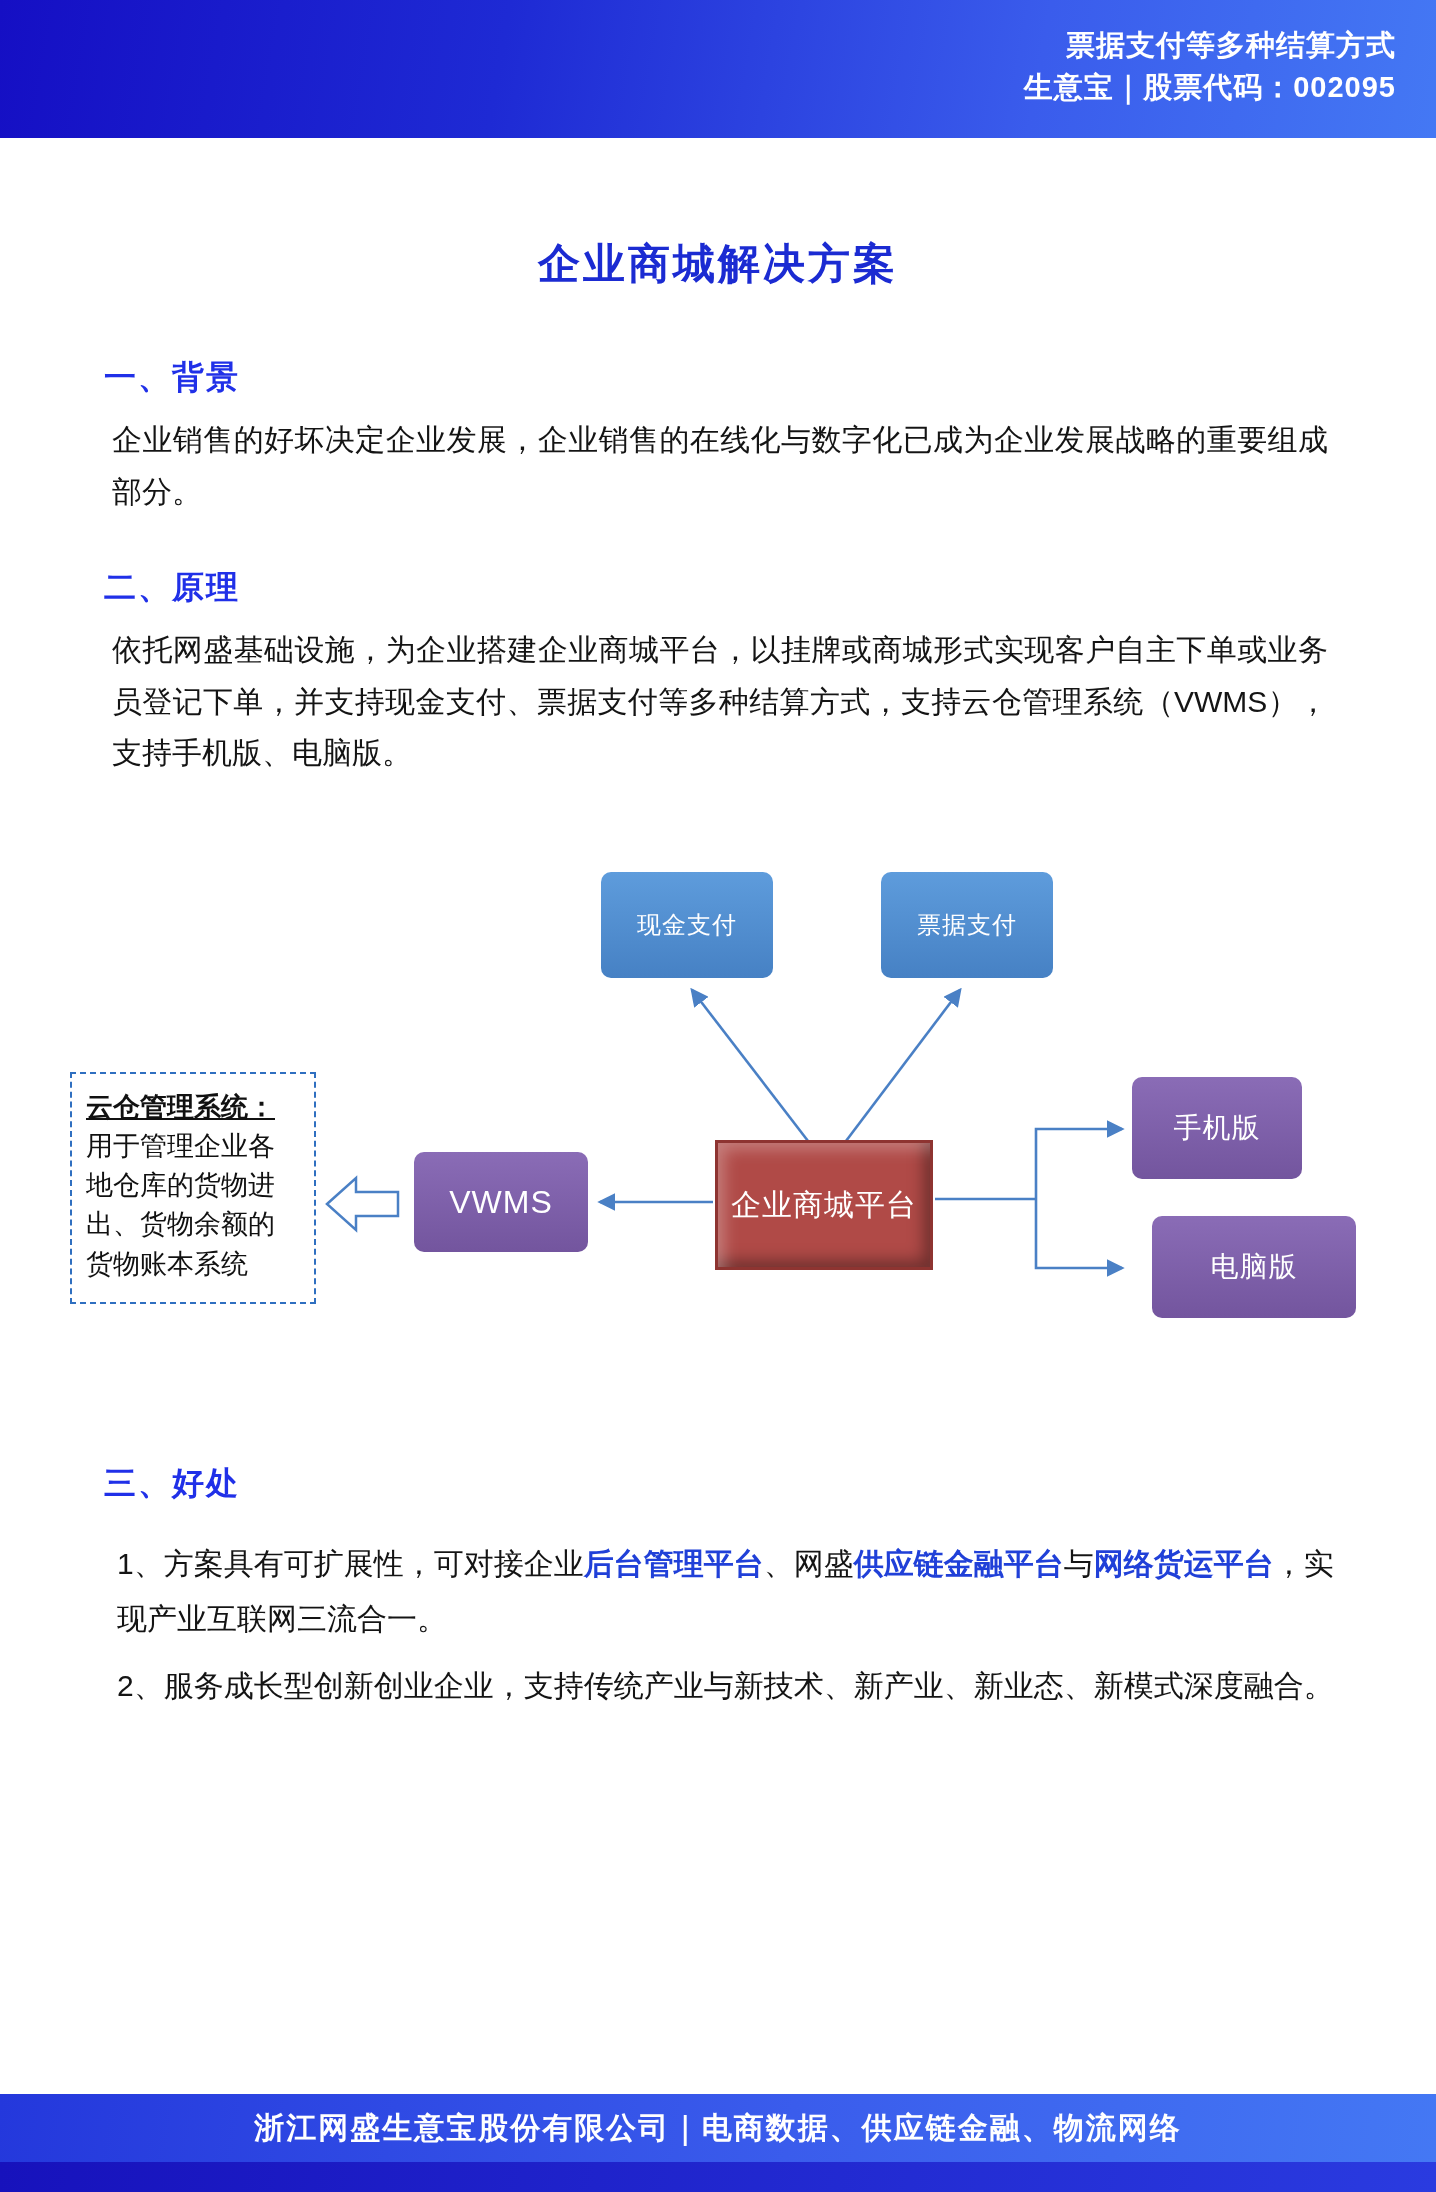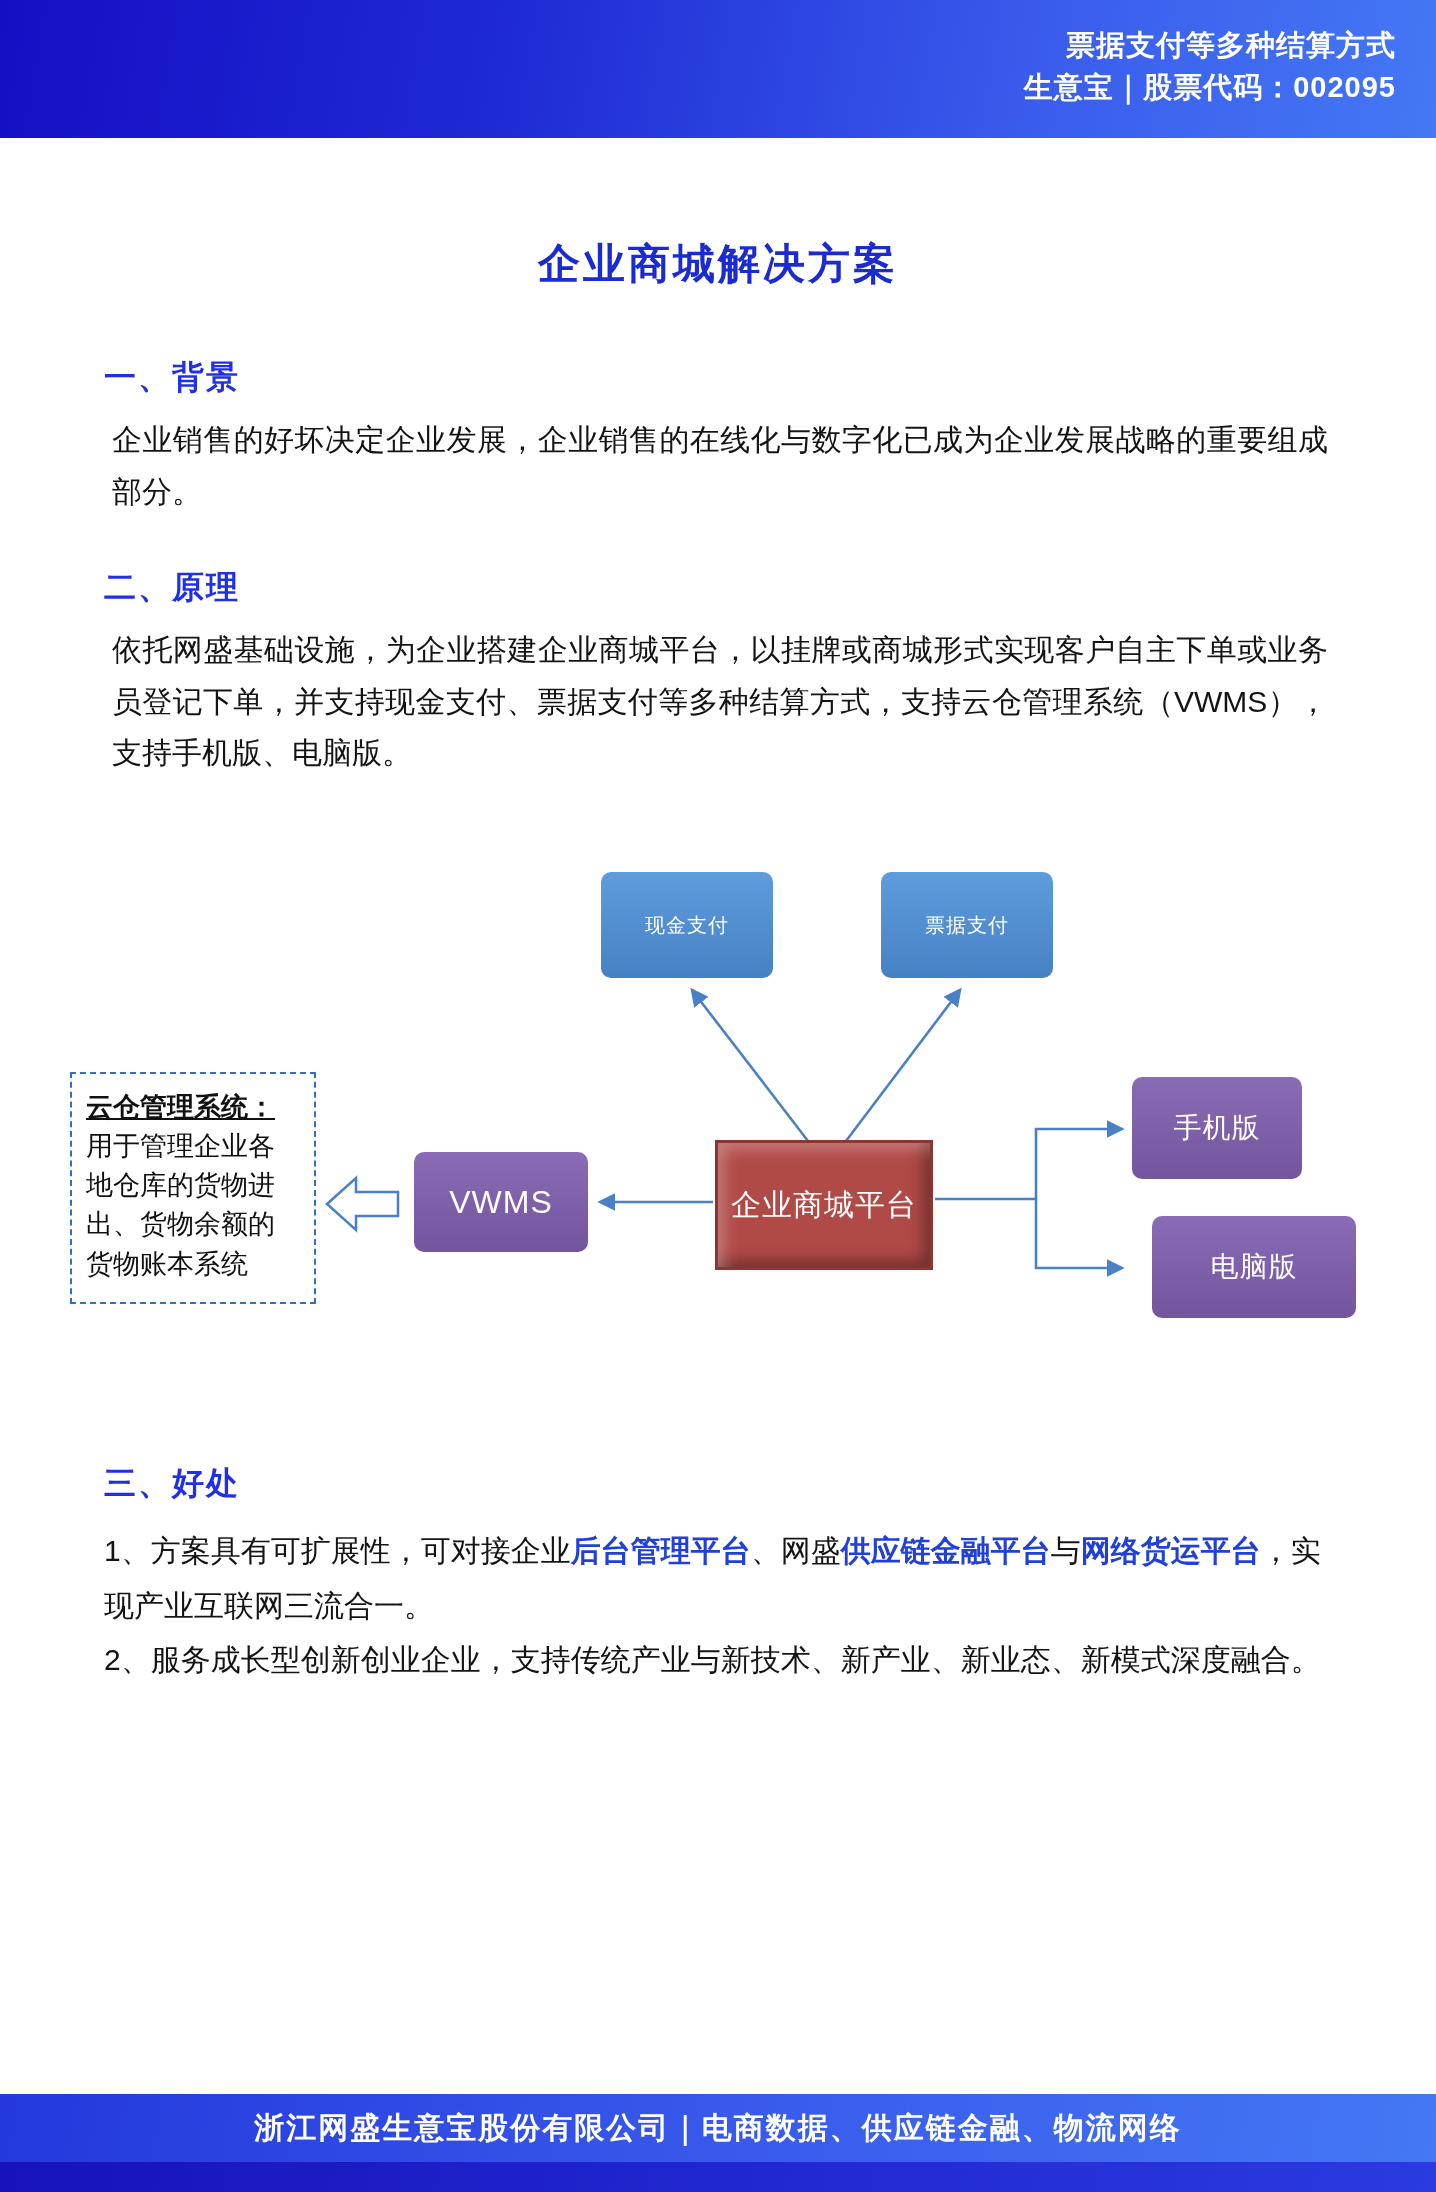--- a/index.html
+++ b/index.html
@@ -45,29 +45,29 @@
   #h-bn  { top:1462px; }
   .para {
     position:absolute; left:112px; width:1216px;
     font-size:30px; line-height:1.72; color:#141414; text-align:justify;
   }
   #para-bg { top:414px; }
   #para-pr { top:624px; }
 
   .benefits { position:absolute; left:104px; top:1524px; width:1244px;
     font-size:30px; line-height:1.82; color:#141414; }
-  .benefits p { margin:0; }
+  .benefits p { margin:13px; }
   .blue-bold { color:#2040d8; font-weight:bold; }
 
   
   .box-blue {
     position:absolute; border-radius:10px; color:#fff;
     background:linear-gradient(180deg,#5e9cdc,#4681c4);
     display:flex; align-items:center; justify-content:center;
-    font-size:20px; letter-spacing:1px;
+    font-size:24px; letter-spacing:1px;
   }
   #box-cash { left:601px; top:872px; width:172px; height:106px; }
   #box-bill { left:881px; top:872px; width:172px; height:106px; }
 
   .box-purple {
     position:absolute; border-radius:10px; color:#fff;
     background:linear-gradient(180deg,#8a6cb6,#73559e);
     display:flex; align-items:center; justify-content:center;
     font-size:28px; letter-spacing:1px;
   }

